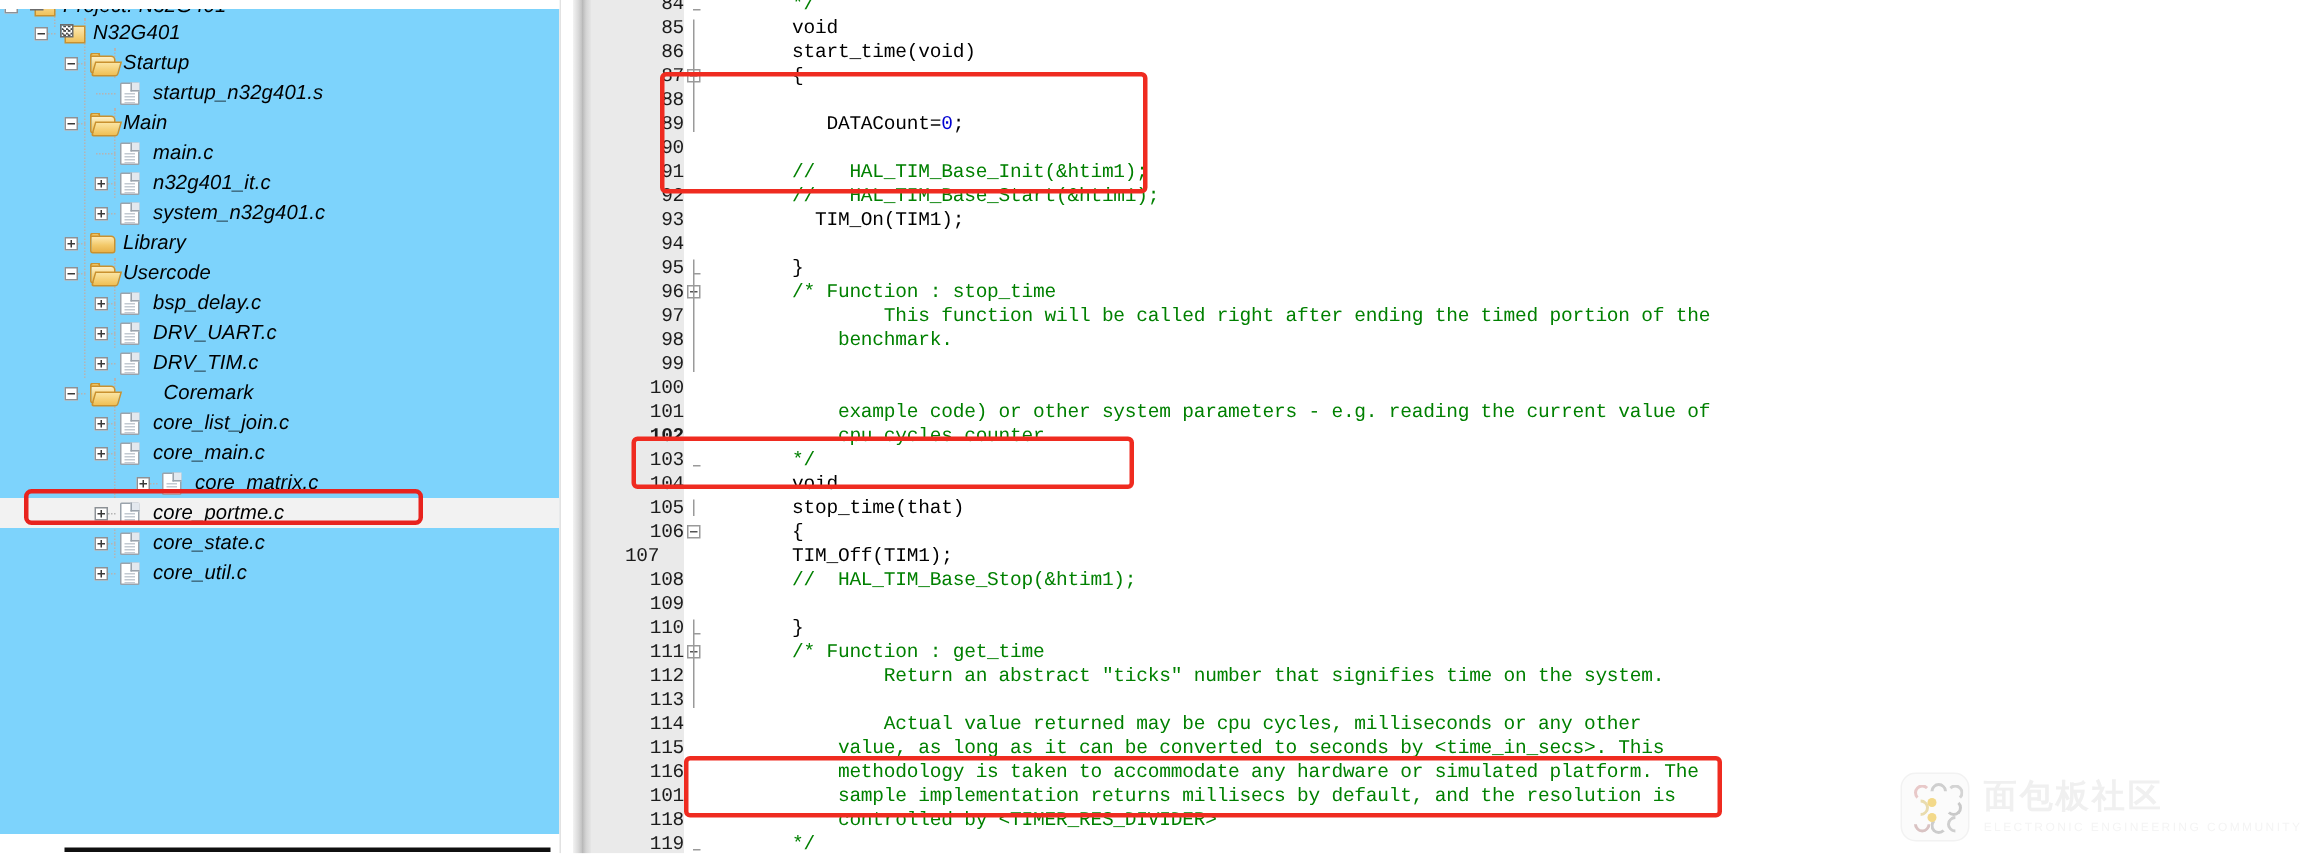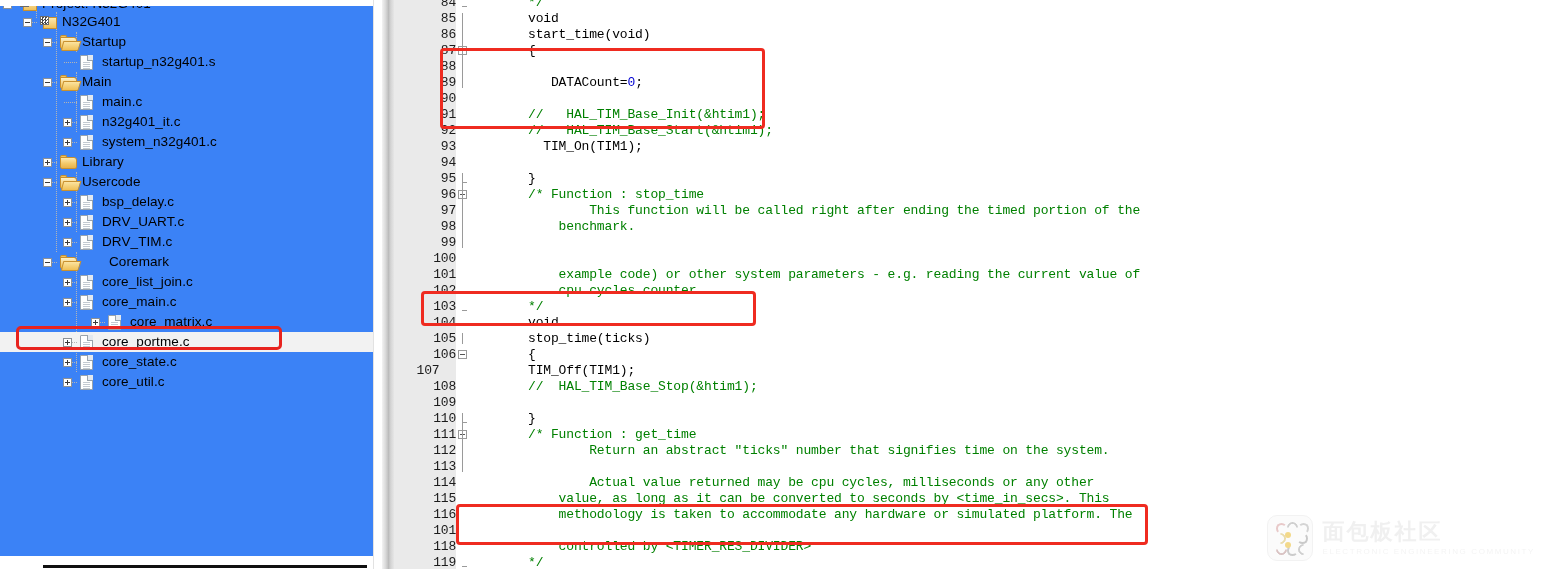--- a/index.html
+++ b/index.html
@@ -25,21 +25,22 @@
     background: #ffffff;
     flex: 0 0 388px;
     overflow: hidden;
   }
   #tree-scroll-area {
     position: absolute;
     left: 0; top: 0;
     width: 373px;
     height: 556px;
     overflow: hidden;
-    background: #3b82f6;
+    background: #7dd3fc;
+    font-style: italic;
   }
   .tree-rows { position: relative; }
   .tree-row {
     position: relative;
     height: 20px;
     line-height: 20px;
     white-space: nowrap;
     font-family: "Liberation Sans", sans-serif;
     font-size: 13px;
     color: #000000;
@@ -561,21 +562,21 @@
         <div class="ln" style="top: 123px;">92</div>
         <div class="ln" style="top: 139px;">93</div>
         <div class="ln" style="top: 155px;">94</div>
         <div class="ln" style="top: 171px;">95</div>
         <div class="ln" style="top: 187px;">96</div>
         <div class="ln" style="top: 203px;">97</div>
         <div class="ln" style="top: 219px;">98</div>
         <div class="ln" style="top: 235px;">99</div>
         <div class="ln" style="top: 251px;">100</div>
         <div class="ln" style="top: 267px;">101</div>
-        <div class="ln" style="top: 283px;">102</div>
+        <div class="ln" style="top: 283px; font-weight: bold;">102</div>
         <div class="ln" style="top: 299px;">103</div>
         <div class="ln" style="top: 315px;">104</div>
         <div class="ln" style="top: 331px;">105</div>
         <div class="ln" style="top: 347px;">106</div>
         <div class="ln" style="top: 363px; text-align: center;">107</div>
         <div class="ln" style="top: 379px;">108</div>
         <div class="ln" style="top: 395px;">109</div>
         <div class="ln" style="top: 411px;">110</div>
         <div class="ln" style="top: 427px;">111</div>
         <div class="ln" style="top: 443px;">112</div>
@@ -601,32 +602,33 @@
         <div class="code-line" style="top: 155px;"></div>
         <div class="code-line" style="top: 171px;">}</div>
         <div class="code-line" style="top: 187px;"><span class="cmt">/* Function : stop_time</span></div>
         <div class="code-line" style="top: 203px;"><span class="cmt">        This function will be called right after ending the timed portion of the</span></div>
         <div class="code-line" style="top: 219px;"><span class="cmt">    benchmark.</span></div>
         <div class="code-line" style="top: 235px;"><span class="cmt"></span></div>
         <div class="code-line" style="top: 267px;"><span class="cmt">    example code) or other system parameters - e.g. reading the current value of</span></div>
         <div class="code-line" style="top: 283px;"><span class="cmt">    cpu cycles counter.</span></div>
         <div class="code-line" style="top: 299px;"><span class="cmt">*/</span></div>
         <div class="code-line" style="top: 315px;">void</div>
-        <div class="code-line" style="top: 331px;">stop_time(ticks)</div>
+        <div class="code-line" style="top: 331px;">stop_time(that)</div>
         <div class="code-line" style="top: 347px;">{</div>
         <div class="code-line" style="top: 363px;">TIM_Off(TIM1);</div>
         <div class="code-line" style="top: 379px;"><span class="cmt">//  HAL_TIM_Base_Stop(&amp;htim1);</span></div>
         <div class="code-line" style="top: 395px;"></div>
         <div class="code-line" style="top: 411px;">}</div>
         <div class="code-line" style="top: 427px;"><span class="cmt">/* Function : get_time</span></div>
         <div class="code-line" style="top: 443px;"><span class="cmt">        Return an abstract "ticks" number that signifies time on the system.</span></div>
         <div class="code-line" style="top: 459px;"><span class="cmt"></span></div>
         <div class="code-line" style="top: 491px;"><span class="cmt">    value, as long as it can be converted to seconds by &lt;time_in_secs&gt;. This</span></div>
         <div class="code-line" style="top: 475px;"><span class="cmt">        Actual value returned may be cpu cycles, milliseconds or any other</span></div>
         <div class="code-line" style="top: 507px;"><span class="cmt">    methodology is taken to accommodate any hardware or simulated platform. The</span></div>
+        <div class="code-line" style="top: 523px;"><span class="cmt">    sample implementation returns millisecs by default, and the resolution is</span></div>
         <div class="code-line" style="top: 539px;"><span class="cmt">    controlled by &lt;TIMER_RES_DIVIDER&gt;</span></div>
         <div class="code-line" style="top: 555px;"><span class="cmt">*/</span></div>
       </div>
     <div id="marker-col"></div>
     <div id="layers">
         <div class="annot-box" style="left: 52px; top: 48px; width: 325px; height: 81px;"></div>
         <div class="annot-box" style="left: 33px; top: 291px; width: 335px; height: 35px;"></div>
         <div class="annot-box" style="left: 68px; top: 504px; width: 692px; height: 41px;"></div>
       </div>
 

